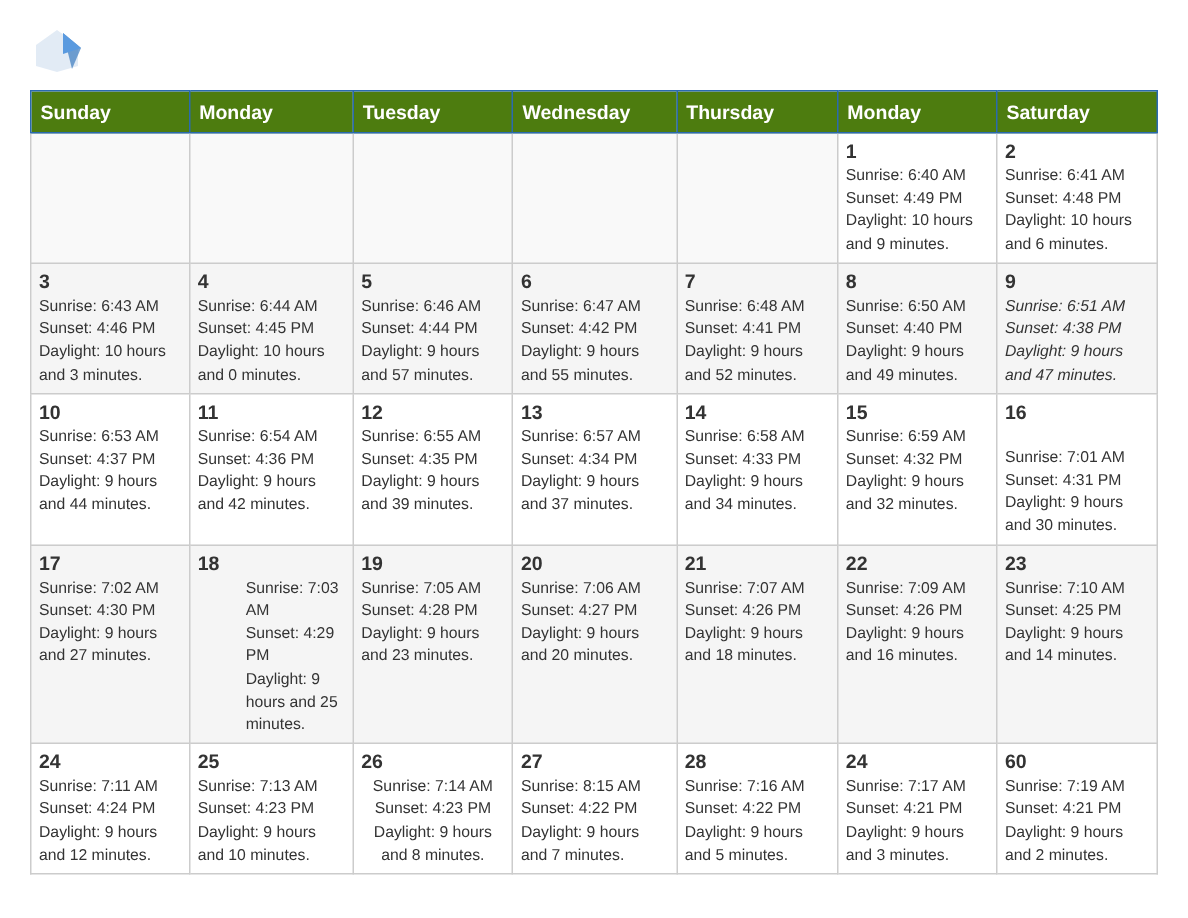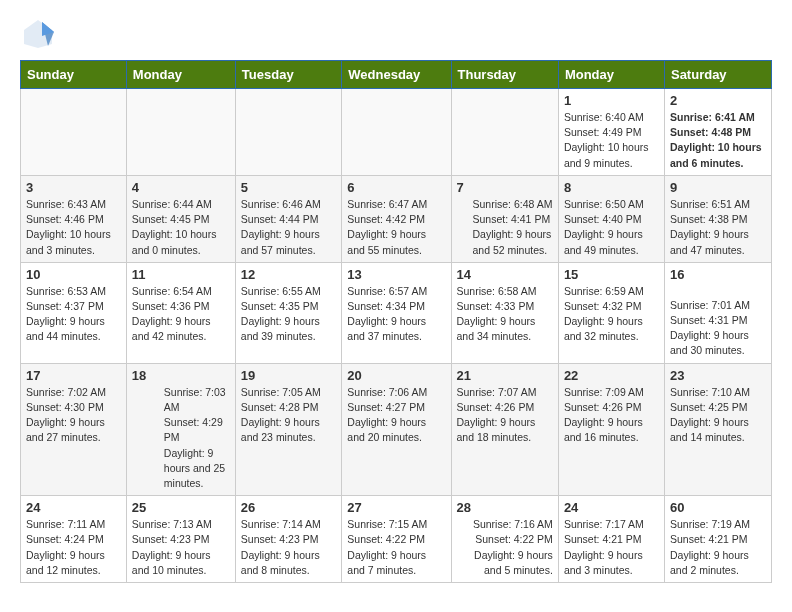--- a/index.html
+++ b/index.html
@@ -147,21 +147,21 @@
           <td class="empty-cell" style="min-height: 82px;">&nbsp;</td>
           <td class="empty-cell" style="min-height: 82px;">&nbsp;</td>
           <td>
             <span class="day-num">1</span>
             <div class="day-info" style="white-space: pre-line;">Sunrise: 6:40 AM
 Sunset: 4:49 PM
 Daylight: 10 hours and 9 minutes.</div>
           </td>
           <td>
             <span class="day-num">2</span>
-            <div class="day-info" style="white-space: pre-line; font-weight: bold;">Sunrise: 6:41 AM
+            <div class="day-info" style="white-space: pre-line;">Sunrise: 6:41 AM
 Sunset: 4:48 PM
 Daylight: 10 hours and 6 minutes.</div>
           </td>
         </tr>
         <tr class="row-shade">
           <td>
             <span class="day-num">3</span>
             <div class="day-info" style="white-space: pre-line;">Sunrise: 6:43 AM
 Sunset: 4:46 PM
 Daylight: 10 hours and 3 minutes.</div>
@@ -179,33 +179,33 @@
 Daylight: 9 hours and 57 minutes.</div>
           </td>
           <td>
             <span class="day-num">6</span>
             <div class="day-info" style="white-space: pre-line;">Sunrise: 6:47 AM
 Sunset: 4:42 PM
 Daylight: 9 hours and 55 minutes.</div>
           </td>
           <td>
             <span class="day-num">7</span>
-            <div class="day-info" style="white-space: pre-line; margin-left: 16px;">Sunrise: 6:48 AM
+            <div class="day-info" style="white-space: pre-line;">Sunrise: 6:48 AM
 Sunset: 4:41 PM
 Daylight: 9 hours and 52 minutes.</div>
           </td>
           <td>
             <span class="day-num">8</span>
             <div class="day-info" style="white-space: pre-line;">Sunrise: 6:50 AM
 Sunset: 4:40 PM
 Daylight: 9 hours and 49 minutes.</div>
           </td>
           <td>
             <span class="day-num">9</span>
-            <div class="day-info" style="white-space: pre-line;">Sunrise: 6:51 AM
+            <div class="day-info" style="white-space: pre-line; font-style: italic;">Sunrise: 6:51 AM
 Sunset: 4:38 PM
 Daylight: 9 hours and 47 minutes.</div>
           </td>
         </tr>
         <tr>
           <td>
             <span class="day-num">10</span>
             <div class="day-info" style="white-space: pre-line;">Sunrise: 6:53 AM
 Sunset: 4:37 PM
 Daylight: 9 hours and 44 minutes.</div>
@@ -299,33 +299,33 @@
 Daylight: 9 hours and 12 minutes.</div>
           </td>
           <td>
             <span class="day-num">25</span>
             <div class="day-info" style="white-space: pre-line;">Sunrise: 7:13 AM
 Sunset: 4:23 PM
 Daylight: 9 hours and 10 minutes.</div>
           </td>
           <td>
             <span class="day-num">26</span>
-            <div class="day-info" style="white-space: pre-line;">Sunrise: 7:14 AM
+            <div class="day-info" style="white-space: pre-line; text-align: center;">Sunrise: 7:14 AM
 Sunset: 4:23 PM
 Daylight: 9 hours and 8 minutes.</div>
           </td>
           <td>
             <span class="day-num">27</span>
-            <div class="day-info" style="white-space: pre-line;">Sunrise: 7:15 AM
+            <div class="day-info" style="white-space: pre-line;">Sunrise: 8:15 AM
 Sunset: 4:22 PM
 Daylight: 9 hours and 7 minutes.</div>
           </td>
           <td>
             <span class="day-num">28</span>
-            <div class="day-info" style="white-space: pre-line; text-align: right;">Sunrise: 7:16 AM
+            <div class="day-info" style="white-space: pre-line;">Sunrise: 7:16 AM
 Sunset: 4:22 PM
 Daylight: 9 hours and 5 minutes.</div>
           </td>
           <td>
             <span class="day-num">24</span>
             <div class="day-info" style="white-space: pre-line;">Sunrise: 7:17 AM
 Sunset: 4:21 PM
 Daylight: 9 hours and 3 minutes.</div>
           </td>
           <td>

